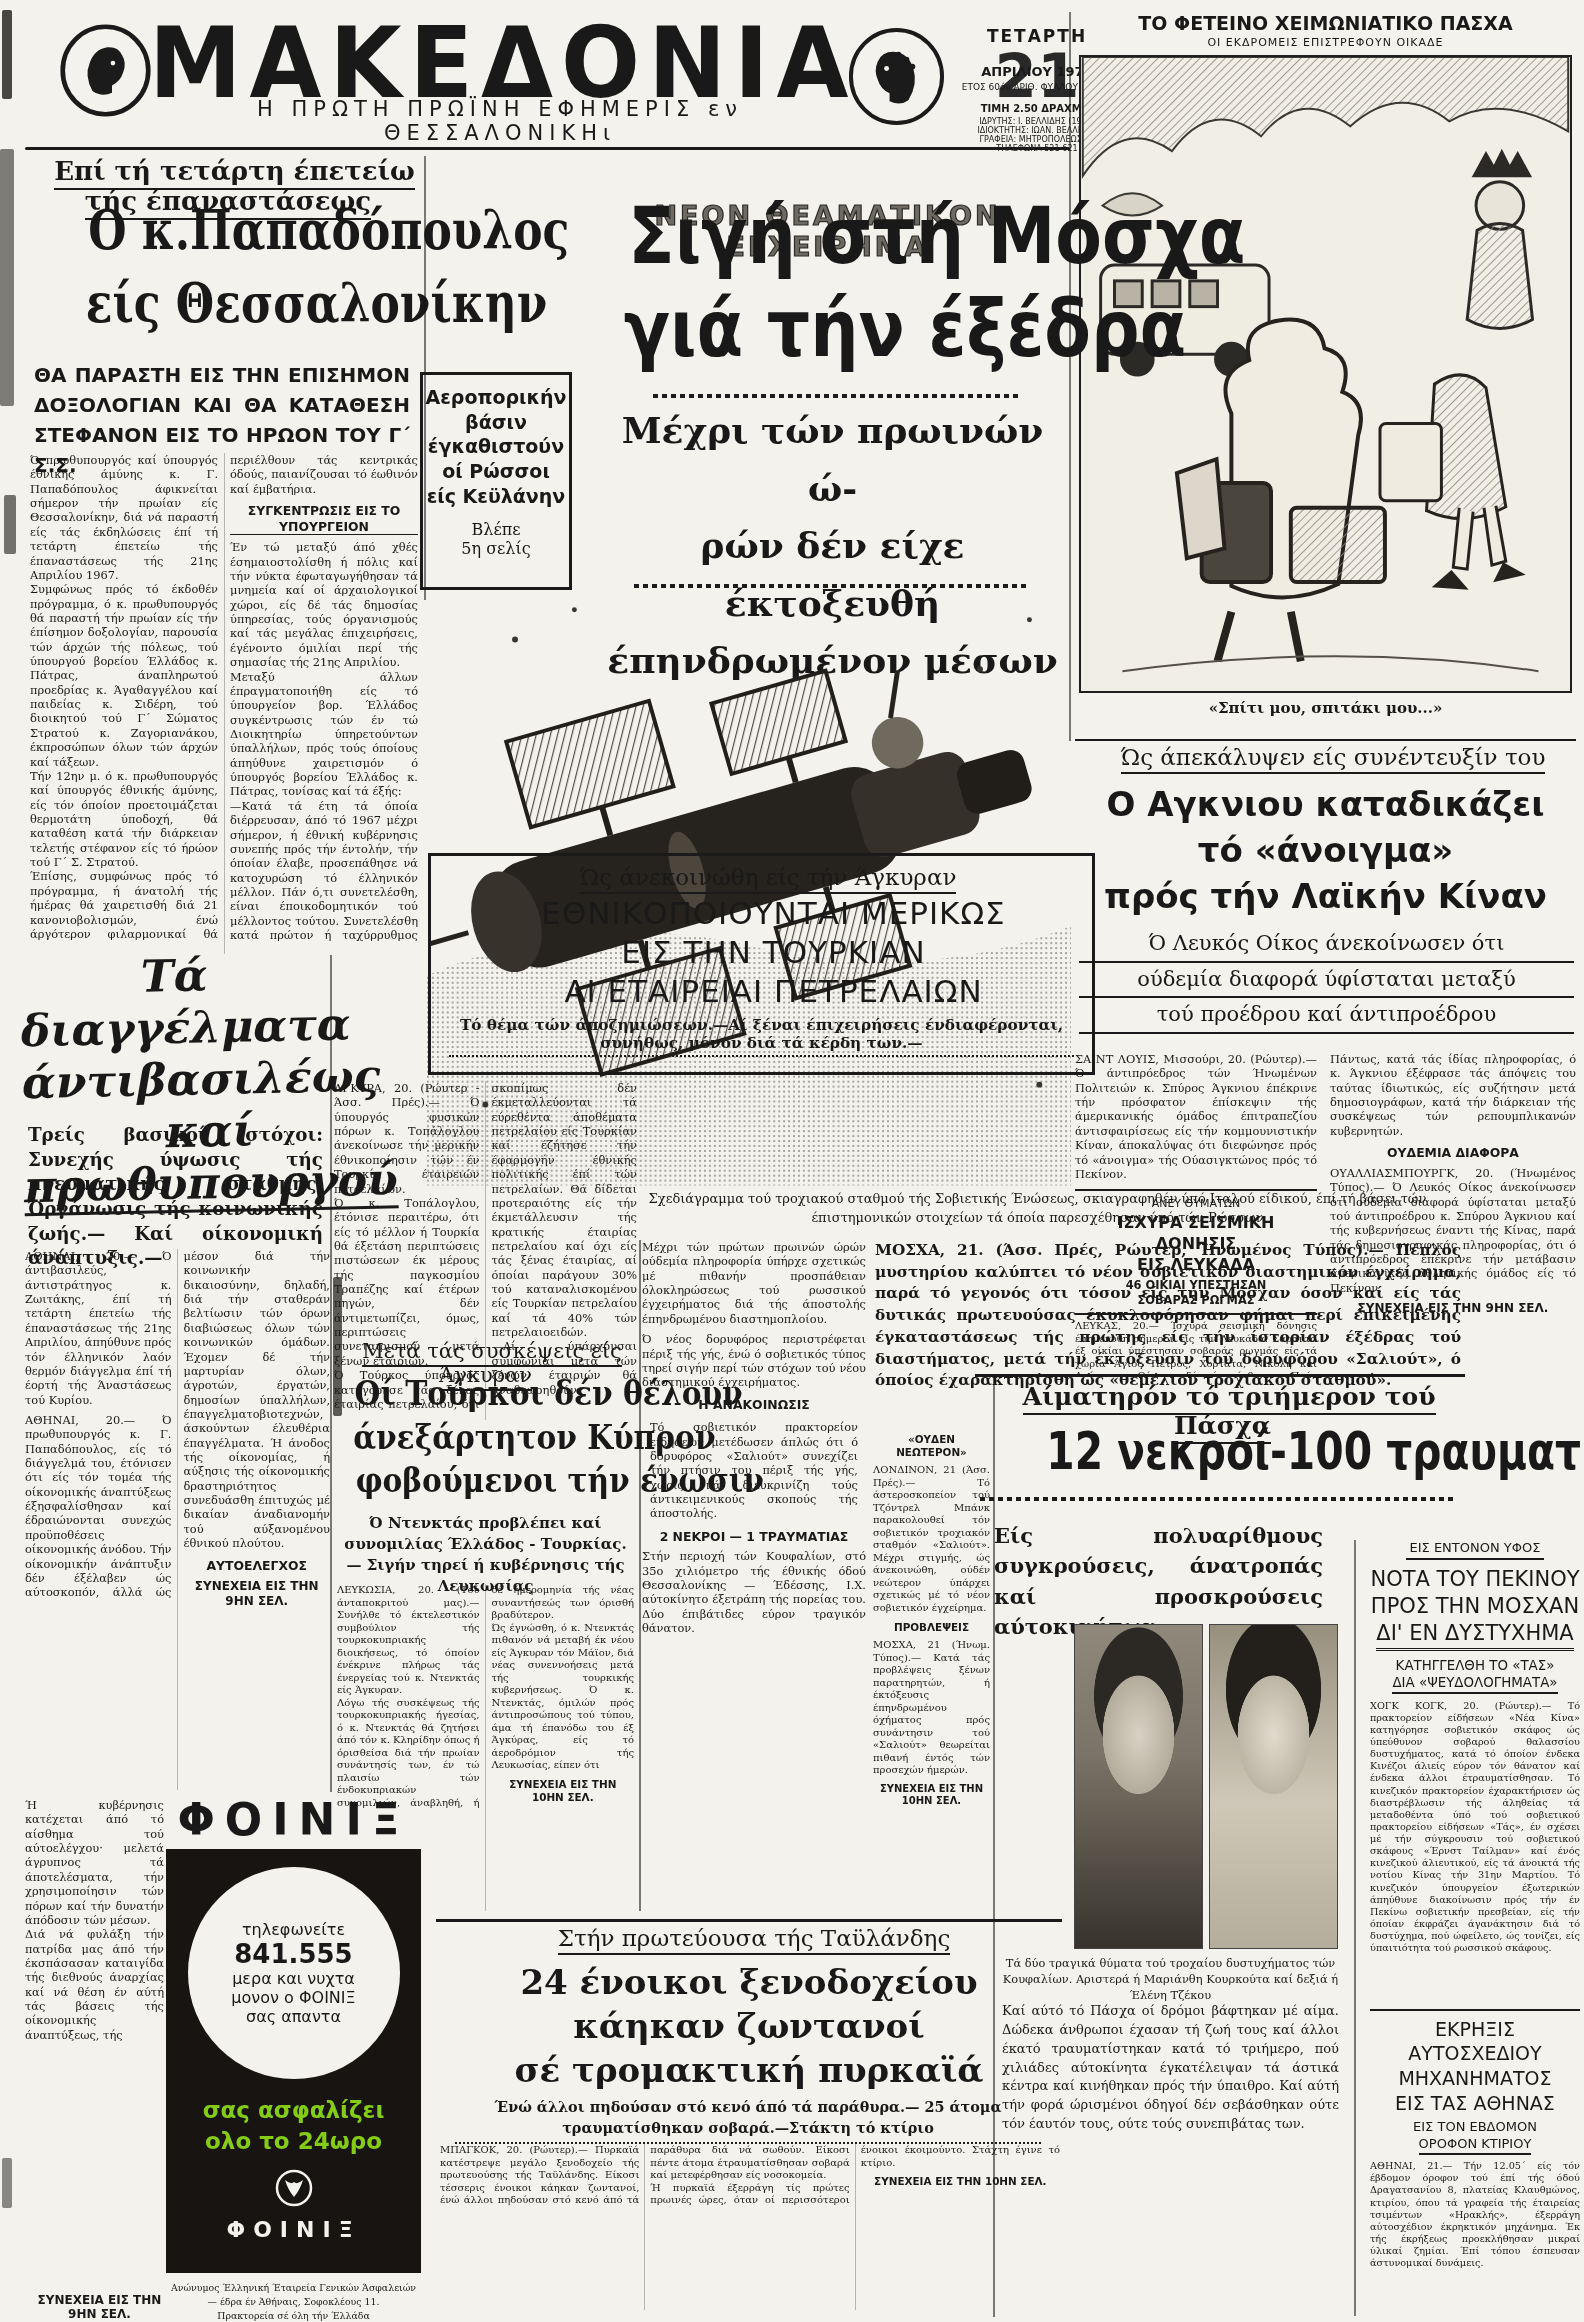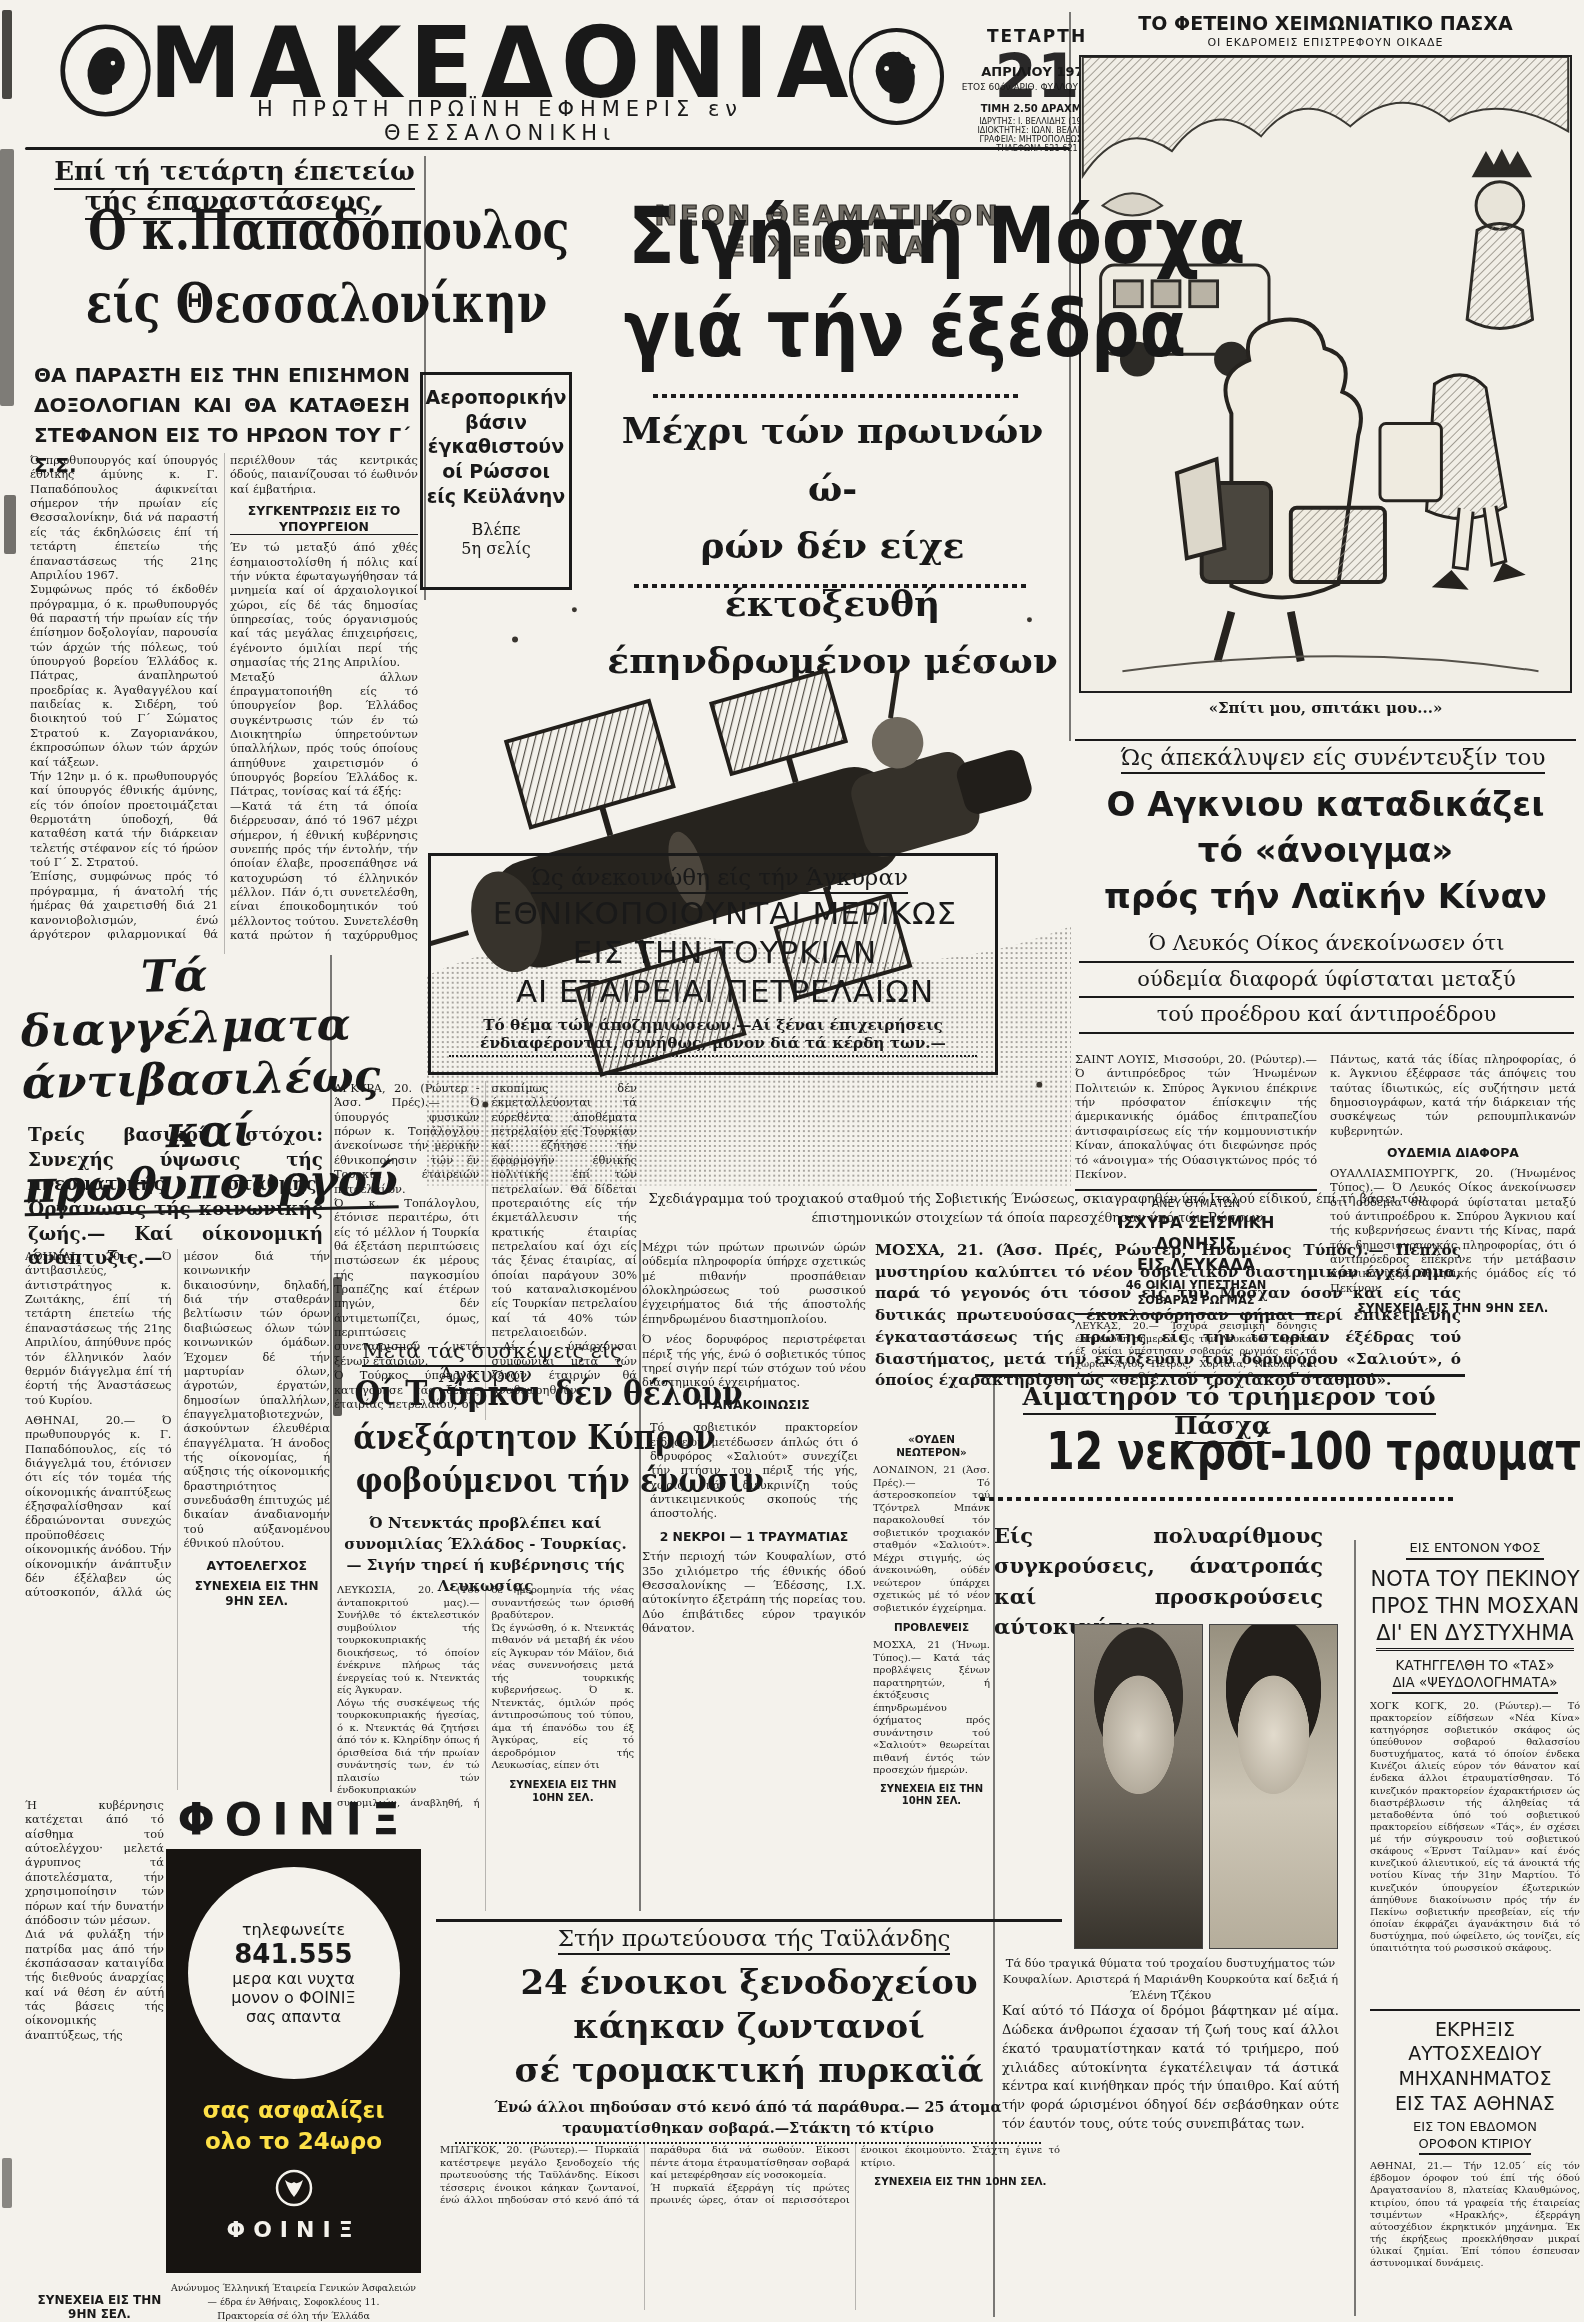--- a/index.html
+++ b/index.html
@@ -265,21 +265,21 @@
 Τήν Λευκάδα έπεσκέφθη ό άντιπρόεδρος τής κυβερνήσεως κ. Παττακός καί έδωσεν όδηγίας πρός τάς τοπικάς άρχάς διά τήν παροχήν βοηθείας είς τούς δοκιμασθέντας έκ τών σεισμών, ύποσχεθείς ότι τό θέμα τής έπαναστεγάσεώς των θά λυθή όριστικώς εύθύς ώς αί άρμόδιαι τεχνικαί ύπηρεσίαι μελετήσουν τούτο.</p>
     </div>
     <div style="position:absolute;left:255px;top:0;width:246px;" class="body-sm">
       <p class="pre" style="margin:0;">Πάντως, κατά τάς ίδίας πληροφορίας, ό κ. Άγκνιου έξέφρασε τάς άπόψεις του ταύτας ίδιωτικώς, είς συζήτησιν μετά δημοσιογράφων, κατά τήν διάρκειαν τής συσκέψεως τών ρεπουμπλικανών κυβερνητών.</p>
       <div class="subh">ΟΥΔΕΜΙΑ ΔΙΑΦΟΡΑ</div>
       <p class="pre" style="margin:0;">ΟΥΑΛΛΙΑΣΜΠΟΥΡΓΚ, 20. (Ήνωμένος Τύπος).— Ό Λευκός Οίκος άνεκοίνωσεν ότι ούδεμία διαφορά ύφίσταται μεταξύ τού άντιπροέδρου κ. Σπύρου Άγκνιου καί τής κυβερνήσεως έναντι τής Κίνας, παρά τάς δημοσιογραφικάς πληροφορίας, ότι ό άντιπρόεδρος έπέκρινε τήν μετάβασιν άμερικανικής άθλητικής όμάδος είς τό Πεκίνον.</p>
       <div class="cont">ΣΥΝΕΧΕΙΑ ΕΙΣ ΤΗΝ 9ΗΝ ΣΕΛ.</div>
     </div>
   </div>
 
-  <div class="abs box" style="left:428px;top:853px;width:570px;height:222px;box-sizing:border-box;padding-top:8px;">
+  <div class="abs box" style="left:428px;top:853px;width:667px;height:222px;box-sizing:border-box;padding-top:8px;">
     <div class="c" style="font-size:23px;"><span class="kickline">Ώς άνεκοινώθη είς τήν Άγκυραν</span></div>
     <div class="c sans" style="font-weight:400;font-size:31px;line-height:1.25;margin-top:4px;letter-spacing:1px;padding-left:24px;">
       <div>ΕΘΝΙΚΟΠΟΙΟΥΝΤΑΙ ΜΕΡΙΚΩΣ</div>
       <div>ΕΙΣ ΤΗΝ ΤΟΥΡΚΙΑΝ</div>
       <div>ΑΙ ΕΤΑΙΡΕΙΑΙ ΠΕΤΡΕΛΑΙΩΝ</div>
     </div>
     <div class="c b" style="font-size:15.3px;margin:6px 18px 0;border-bottom:2px dotted #1a1a1a;padding-bottom:3px;">Τό θέμα τών άποζημιώσεων.—Αί ξέναι έπιχειρήσεις ένδιαφέρονται, συνήθως, μόνον διά τά κέρδη των.—</div>
   </div>
   <div class="abs cols2 body-sm" style="left:334px;top:1081px;width:303px;height:339px;overflow:hidden;">
     <p class="pre" style="margin:0;">ΑΓΚΥΡΑ, 20. (Ρώυτερ - Άσσ. Πρές).— Ό ύπουργός φυσικών πόρων κ. Τοπάλογλου άνεκοίνωσε τήν μερικήν έθνικοποίησιν τών έν Τουρκία έταιρειών πετρελαίων.
@@ -344,21 +344,21 @@
     <div class="c sans" style="font-weight:800;font-size:44px;letter-spacing:10px;line-height:1.2;">ΦΟΙΝΙΞ</div>
     <div style="position:relative;background:#171411;height:424px;margin-top:2px;">
       <div style="position:absolute;left:50%;top:18px;transform:translateX(-50%);width:212px;height:212px;border-radius:50%;background:#f4f2ec;
                   display:flex;flex-direction:column;justify-content:center;text-align:center;font-family:'DejaVu Sans',sans-serif;">
         <div style="font-size:16px;">τηλεφωνείτε</div>
         <div class="b" style="font-size:26px;">841.555</div>
         <div style="font-size:16px;">μερα και νυχτα</div>
         <div style="font-size:16px;">μονον ο ΦΟΙΝΙΞ</div>
         <div style="font-size:16px;">σας απαντα</div>
       </div>
-      <div class="c sans b" style="position:absolute;left:0;width:100%;top:246px;color:#fde047;font-size:23px;line-height:1.35;">
+      <div class="c sans b" style="position:absolute;left:0;width:100%;top:246px;color:#84cc16;font-size:23px;line-height:1.35;">
         <div>σας ασφαλίζει</div>
         <div>ολο το 24ωρο</div>
       </div>
       <div style="position:absolute;left:50%;top:319px;transform:translateX(-50%);">
         <svg width="40" height="40" viewBox="0 0 40 40">
           <circle cx="20" cy="20" r="17" fill="none" stroke="#f4f2ec" stroke-width="2.5"></circle>
           <path d="M20 29 Q14 22 11 12 Q17 17 20 14 Q23 17 29 12 Q26 22 20 29Z" fill="#f4f2ec"></path>
         </svg>
       </div>
       <div class="c sans" style="position:absolute;left:0;width:100%;top:368px;color:#f4f2ec;font-weight:800;font-size:22px;letter-spacing:8px;">ΦΟΙΝΙΞ</div>

